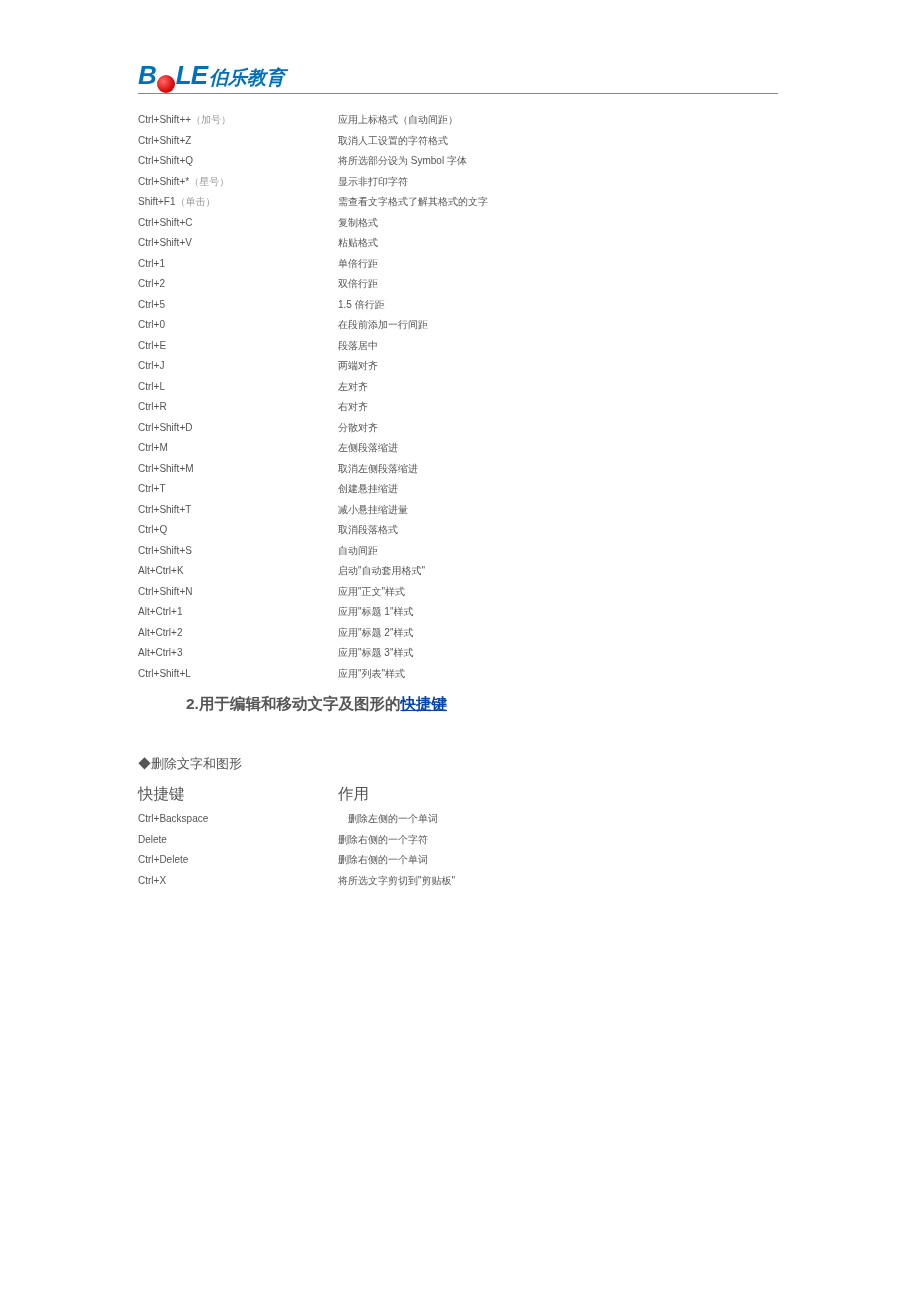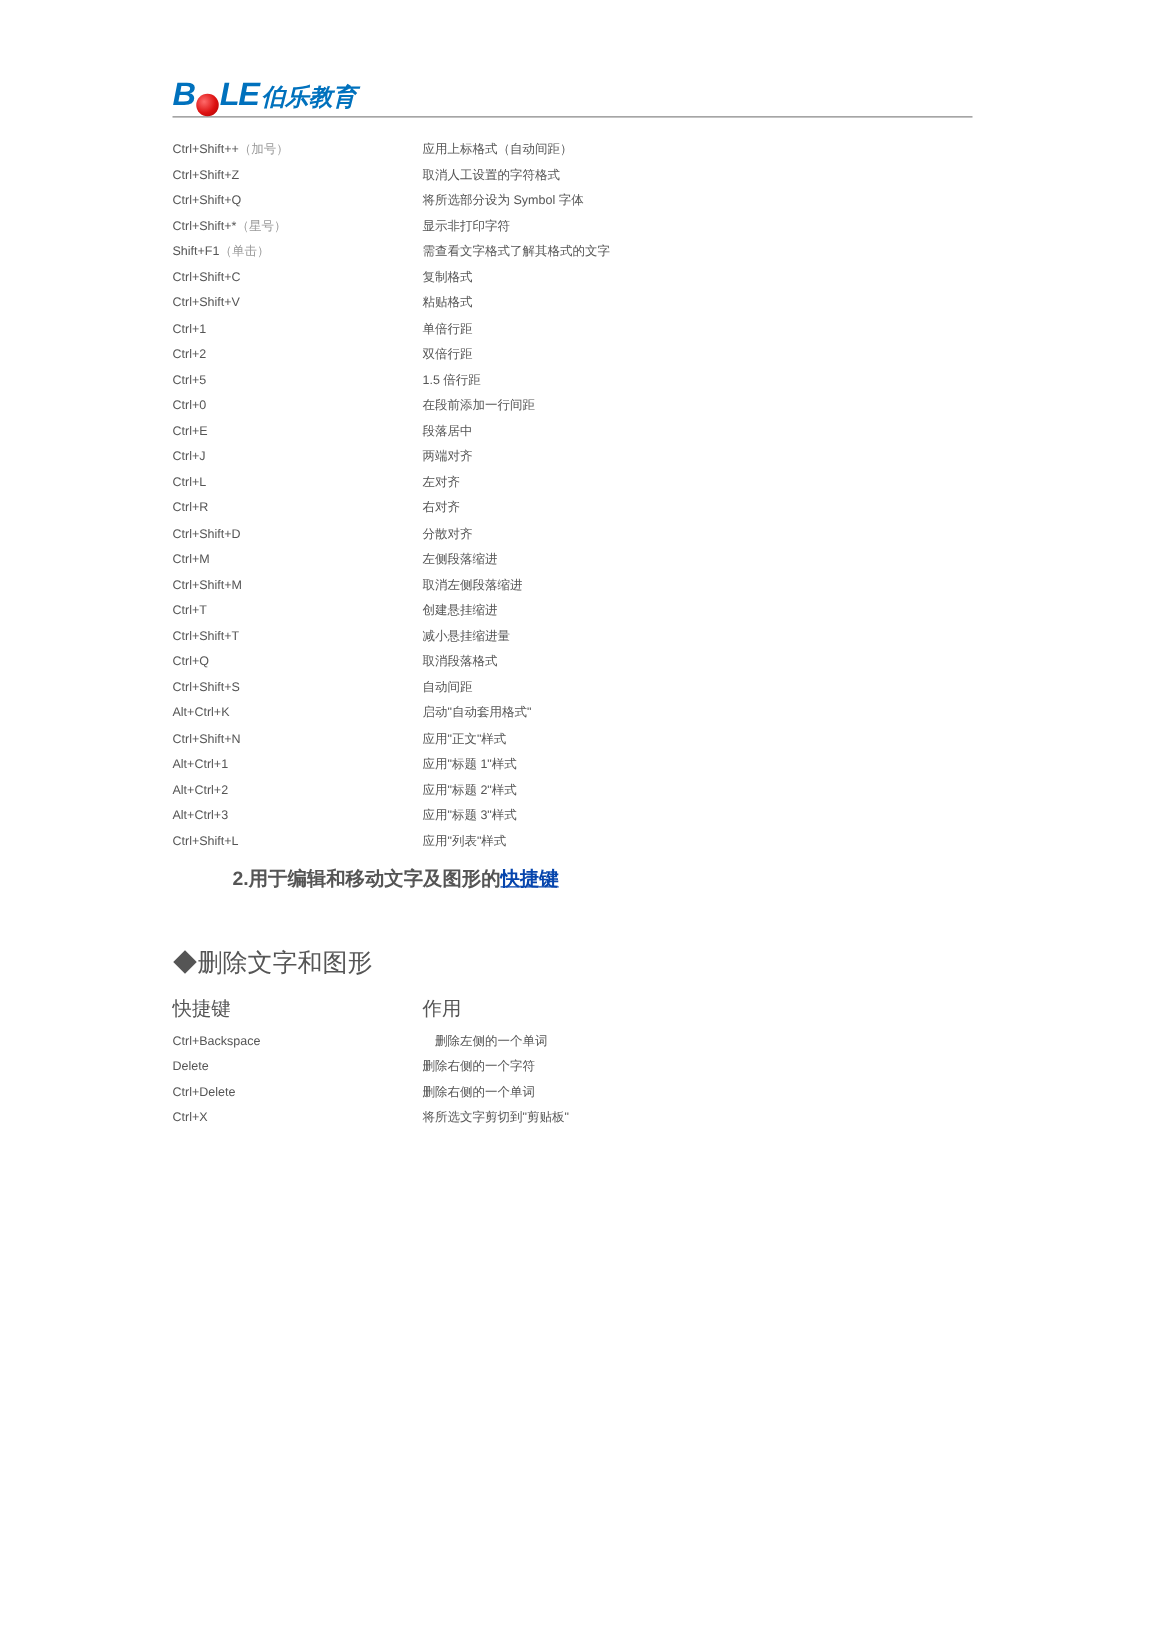--- a/index.html
+++ b/index.html
@@ -81,21 +81,21 @@
       padding: 4px 0 6px 0;
       line-height: 2.0;
       margin-left: 48px;
     }
     .section-heading .link {
       color: #0645ad;
       text-decoration: underline;
     }
     .spacer { height: 26px; }
     .subhead {
-      font-size: 20px;
+      font-size: 13px;
       color: #555;
       line-height: 2.05;
     }
     .header-row {
       display: flex;
       font-size: 15.5px;
       color: #555;
       line-height: 2.05;
     }
     .header-row .col-key { font-weight: 400; }

